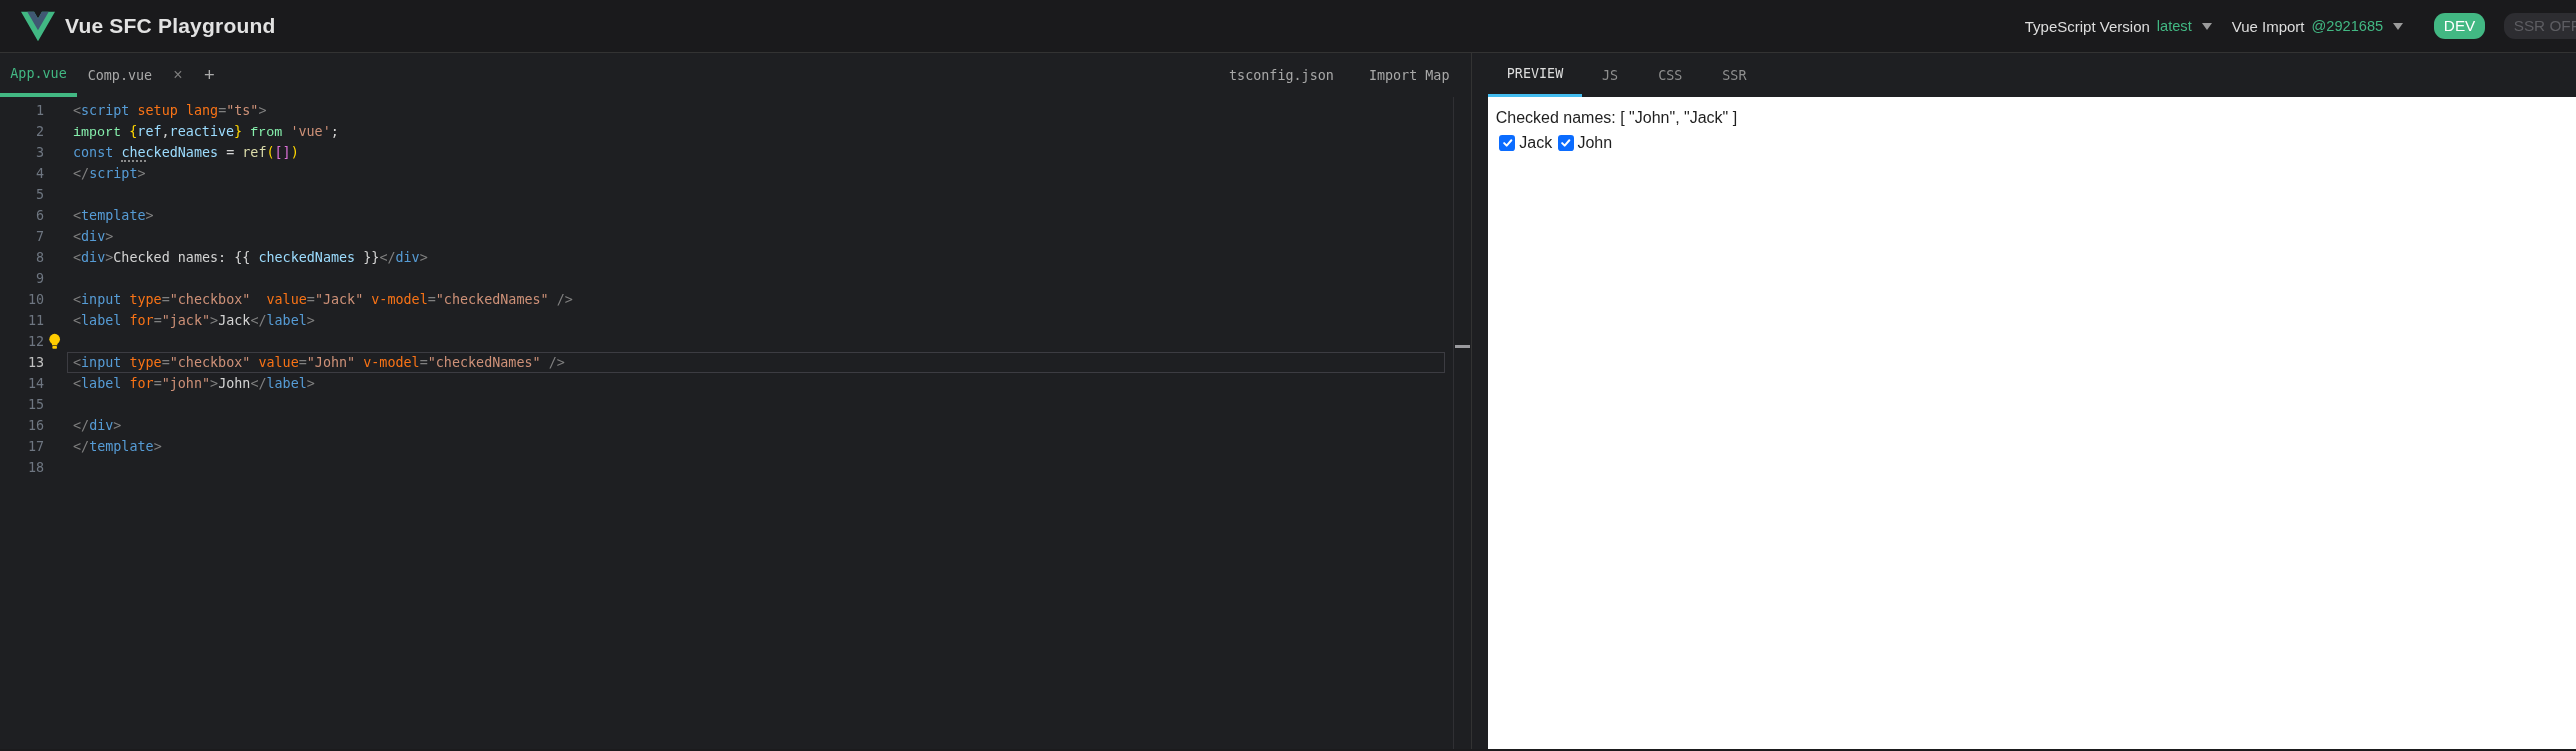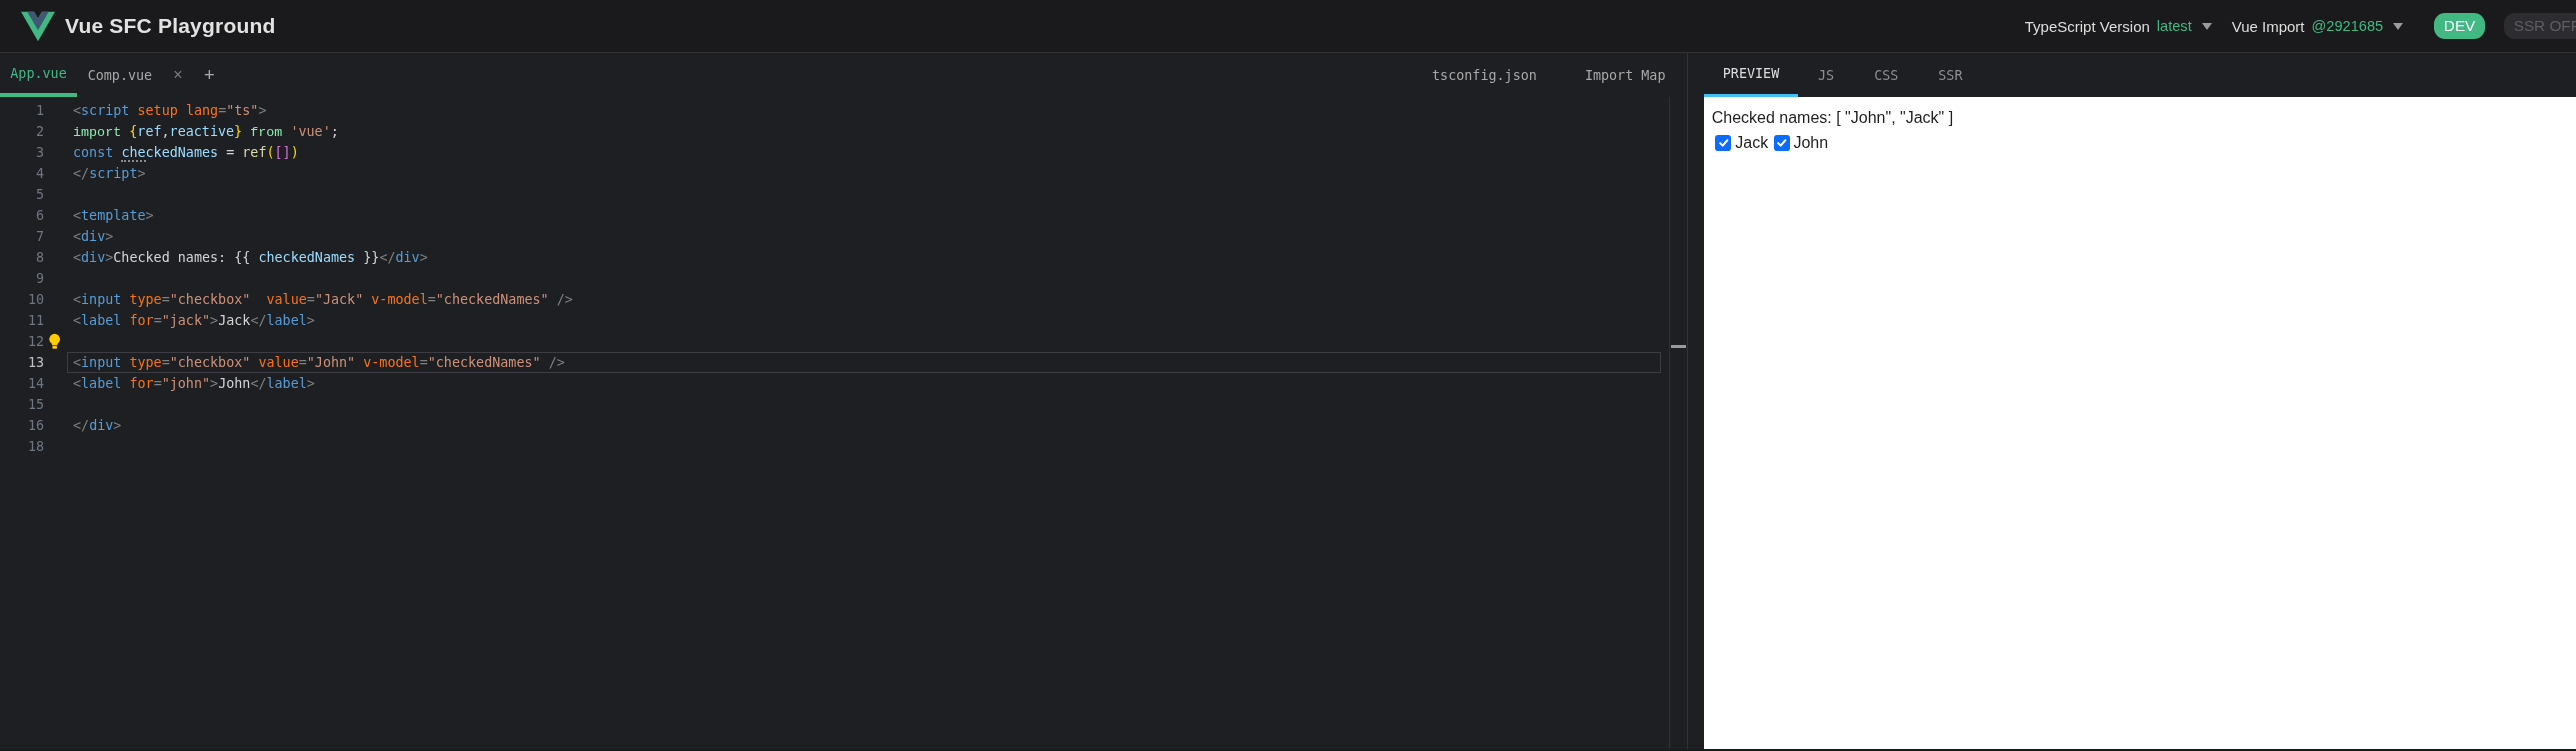--- a/index.html
+++ b/index.html
@@ -15,34 +15,34 @@
   .ctrl-label { color:#dedede; font-size:15px; }
   .ctrl-value { color:#42b883; font-size:14.6px; margin-left:7px; }
   .caret { width:0; height:0; border-left:5.4px solid transparent; border-right:5.4px solid transparent;
            border-top:7px solid #9b9b9b; display:inline-block; margin:0 20px 0 10px; }
   .badge { border-radius:11px; font-size:15.3px; font-weight:normal; padding:3.8px 10px; }
   .badge-dev { background:#42b883; color:#ffffff; margin-left:10.7px; }
   .badge-ssr { background:#2d2d31; color:#5d5d62; margin-left:18.4px; }
 
   
   .main { display:flex; height:698px; }
-  .left-pane { width:1688px; border-right:1.5px solid #333; display:flex; flex-direction:column;
+  .left-pane { width:1472px; border-right:1.5px solid #333; display:flex; flex-direction:column;
                background:#1e1f22; }
   .right-pane { flex:1; display:flex; flex-direction:column; background:#1a1a1c;margin-left:16px; }
 
   
   .tabbar { height:44px; display:flex; align-items:stretch; background:#1e1f22;
             font-family:"DejaVu Sans Mono", monospace; font-size:13.4px; flex:none; }
   .file-tab { display:flex; align-items:center; justify-content:center; cursor:pointer; }
   .file-tab.active { width:77px; color:#42b883; border-bottom:4.6px solid #42b883; }
   .file-tab.inactive { color:#a8a8a8; padding:0 6.1px 0 10.7px; gap:21px; }
   .tab-close { color:#7d7d7d; font-size:16px; font-family:"Liberation Sans",sans-serif; }
   .tab-add { display:flex; align-items:center; color:#ababab; font-size:18.4px; margin-left:15.3px;
              font-family:"Liberation Sans",sans-serif; cursor:pointer; }
-  .tabbar-right { margin-left:auto; display:flex; align-items:center; gap:48px;
+  .tabbar-right { margin-left:auto; display:flex; align-items:center; gap:35px;
                   margin-right:21.5px; color:#a8a8a8; }
   .tabbar-right span { cursor:pointer; }
 
   .out-tab { display:flex; align-items:center; justify-content:center; color:#8f8f8f; cursor:pointer;
              padding:0 20px; }
   .out-tab.active { color:#dddddd; border-bottom:3.8px solid #44bdf0; min-width:94px; padding:0 18.4px; }
 
   
   .editor { position:relative; flex:1; overflow:hidden; background:#1e1f22; padding-top:3.1px;
             font-family:"DejaVu Sans Mono", monospace; font-size:13.4px; }
@@ -125,20 +125,21 @@
         <div class="code-row"><span class="ln">11</span><span class="code"><span class="sg-pu">&lt;</span><span class="sg-tag">label</span><span class="sg-pl"> </span><span class="sg-attr">for</span><span class="sg-pu">=</span><span class="sg-str">"jack"</span><span class="sg-pu">&gt;</span><span class="sg-pl">Jack</span><span class="sg-pu">&lt;/</span><span class="sg-tag">label</span><span class="sg-pu">&gt;</span></span></div>
         <div class="code-row"><span class="ln">12</span><span class="code"></span><span class="bulb"><svg width="15.3" height="17" viewBox="0 0 20 22">
               <circle cx="10" cy="8" r="7" fill="#ffcc00"></circle>
               <rect x="6.5" y="13" width="7" height="3" fill="#ffcc00"></rect>
               <rect x="7" y="17" width="6" height="3.5" rx="1" fill="#ffcc00"></rect>
             </svg></span></div>
         <div class="code-row current"><span class="ln">13</span><span class="code"><span class="sg-pu">&lt;</span><span class="sg-tag">input</span><span class="sg-pl"> </span><span class="sg-attr">type</span><span class="sg-pu">=</span><span class="sg-str">"checkbox"</span><span class="sg-pl"> </span><span class="sg-attr">value</span><span class="sg-pu">=</span><span class="sg-str">"John"</span><span class="sg-pl"> </span><span class="sg-attr">v-model</span><span class="sg-pu">=</span><span class="sg-str">"checkedNames"</span><span class="sg-pl"> </span><span class="sg-pu">/&gt;</span></span></div>
         <div class="code-row"><span class="ln">14</span><span class="code"><span class="sg-pu">&lt;</span><span class="sg-tag">label</span><span class="sg-pl"> </span><span class="sg-attr">for</span><span class="sg-pu">=</span><span class="sg-str">"john"</span><span class="sg-pu">&gt;</span><span class="sg-pl">John</span><span class="sg-pu">&lt;/</span><span class="sg-tag">label</span><span class="sg-pu">&gt;</span></span></div>
         <div class="code-row"><span class="ln">15</span><span class="code"></span></div>
         <div class="code-row"><span class="ln">16</span><span class="code"><span class="sg-pu">&lt;/</span><span class="sg-tag">div</span><span class="sg-pu">&gt;</span></span></div>
+        <div class="code-row"><span class="ln">17</span><span class="code"><span class="sg-pu">&lt;/</span><span class="sg-tag">template</span><span class="sg-pu">&gt;</span></span></div>
         <div class="code-row"><span class="ln">18</span><span class="code"></span></div>
       </div>
   </div>
 
   <div class="right-pane">
     <div class="tabbar">
       <div class="out-tab active">PREVIEW</div>
       <div class="out-tab">JS</div>
       <div class="out-tab">CSS</div>
       <div class="out-tab">SSR</div>

